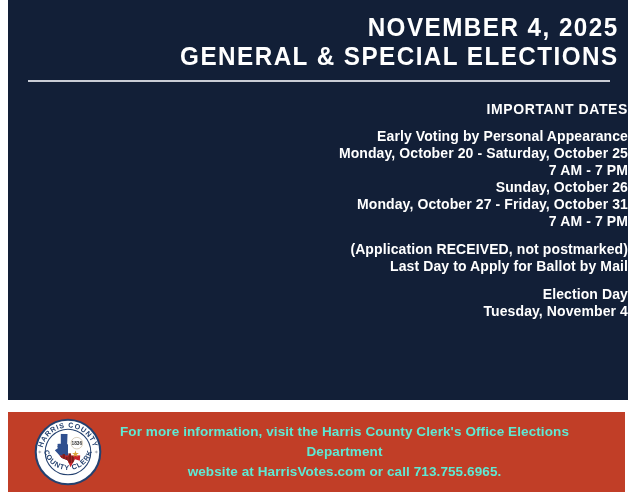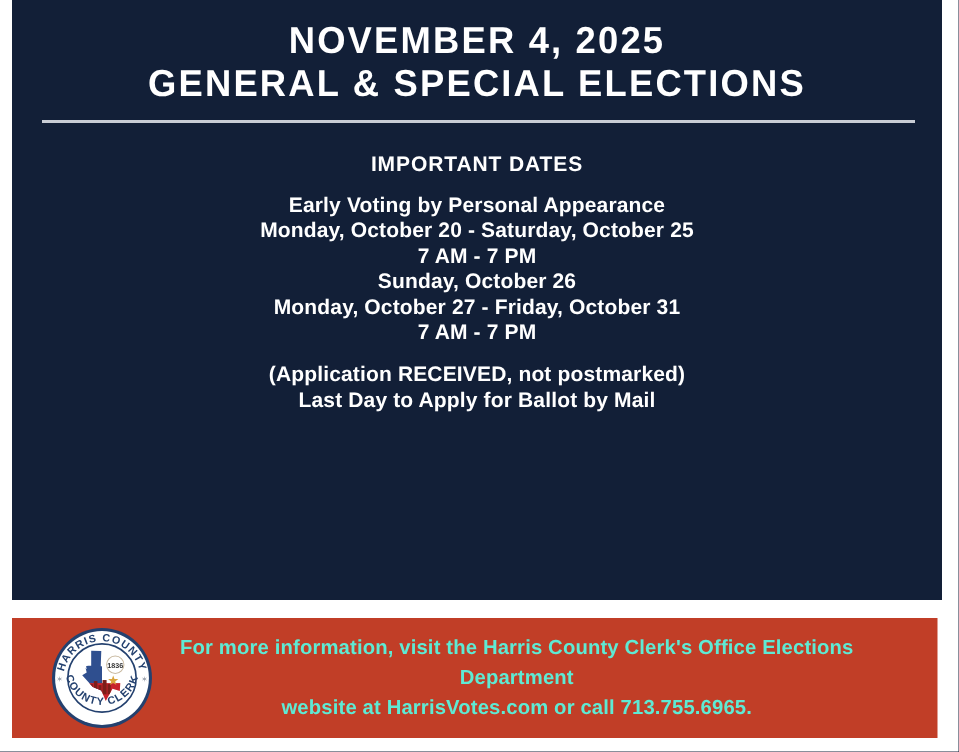--- a/index.html
+++ b/index.html
@@ -2,21 +2,21 @@
 <html style="--navy: #121f37; --red: #c13e27; --divider: #c9cdd5; --seal-blue: #24416f; --texas-blue: #2f4f8f; --texas-red: #c8232c; --gold: #d9a43c; --skyline: #7c1f1a;"><head>
 <meta charset="utf-8">
 <style>
   html,body{margin:0;padding:0;}
   body{
     width:639px;height:501px;position:relative;background:#ffffff;
     font-family:"Liberation Sans", sans-serif;overflow:hidden;
   }
   .navy-panel{
     position:absolute;left:8px;top:0;width:620px;height:400px;
-    background:var(--navy,#121f37);color:#fff;text-align:center;
+    background:var(--navy,#121f37);color:#fff;text-align:right;
   }
   .title-block{padding-top:13px;}
   .title-line{
     font-size:25px;font-weight:bold;letter-spacing:1.5px;line-height:29px;
     color:#fff;transform:scaleX(0.97);
   }
   .divider{
     height:2px;background:var(--divider,#c9cdd5);
     margin:9px 18px 0 20px;
   }
@@ -57,20 +57,24 @@
       <div class="date-line">Monday, October 20 - Saturday, October 25</div>
       <div class="date-line">7 AM - 7 PM</div>
       <div class="date-line">Sunday, October 26</div>
       <div class="date-line">Monday, October 27 - Friday, October 31</div>
       <div class="date-line">7 AM - 7 PM</div>
     </div>
     <div class="date-group">
       <div class="date-line">(Application RECEIVED, not postmarked)</div>
       <div class="date-line">Last Day to Apply for Ballot by Mail</div>
     </div>
+    <div class="date-group">
+      <div class="date-line">Election Day</div>
+      <div class="date-line">Tuesday, November 4</div>
+    </div>
   </div>
 </div>
 
 <div class="banner">
   <svg class="seal" viewBox="0 0 100 100">
     <defs>
       <clipPath id="texasClip">
         <path d="M28,2 L46,3 L45,30 L72,32 L74,40 L88,52 L80,58 L79,74 L66,70 L54,92 L46,73 L31,67 L12,46 L20,41 L17,29 L28,29 Z" transform="translate(24,22) scale(0.55)"></path>
       </clipPath>
       <path id="sealArcTop" d="M 12,52 A 38,38 0 0 1 88,52" fill="none"></path>

